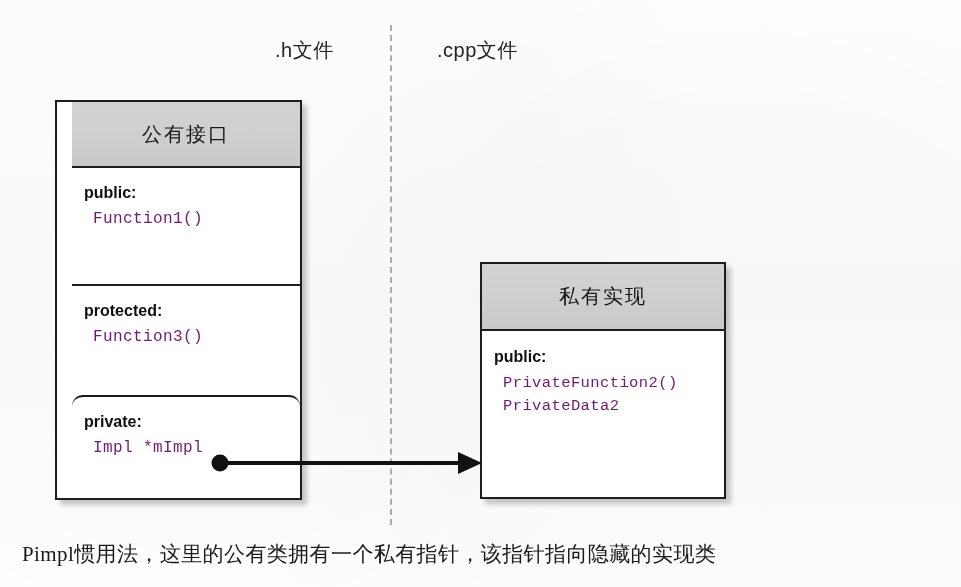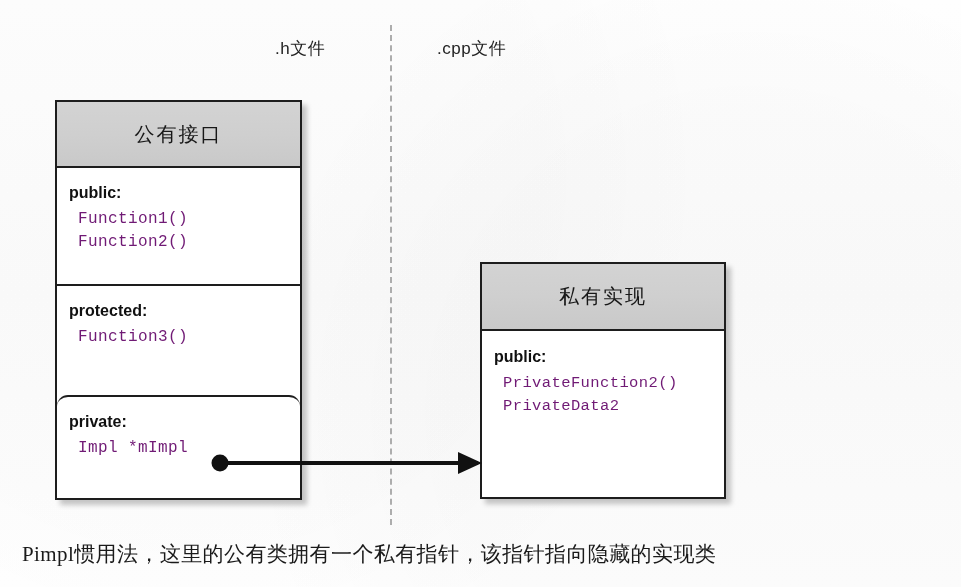--- a/index.html
+++ b/index.html
@@ -29,21 +29,21 @@
       radial-gradient(circle at 20% 30%, rgba(0,0,0,0.012) 0 40%, rgba(0,0,0,0) 60%),
       radial-gradient(circle at 78% 70%, rgba(0,0,0,0.014) 0 35%, rgba(0,0,0,0) 60%),
       linear-gradient(180deg, #ffffff 0%, #fcfcfc 50%, #ffffff 100%);
     pointer-events: none;
   }
 
   
   .col-label {
     position: absolute;
     font-family: "Liberation Sans", sans-serif;
-    font-size: 17px;
+    font-size: 20px;
     color: #232323;
     letter-spacing: 0.5px;
     white-space: nowrap;
   }
   #label-h   { left: 275px; top: 37px; }
   #label-cpp { left: 437px; top: 37px; }
 
   
   #divider {
     position: absolute;
@@ -55,21 +55,21 @@
   }
 
   
   .uml-box {
     position: absolute;
     background: #ffffff;
     border: 2px solid #1d1d1d;
     box-shadow: 5px 5px 5px rgba(0,0,0,0.22);
     box-sizing: border-box;
   }
-  #box-public  { left: 55px;  top: 100px; width: 247px; height: 400px; }
+  #box-public  { left: 55px;  top: 100px; width: 247px; height: 400px; padding-left: 15px; }
   #box-private { left: 480px; top: 262px; width: 246px; height: 237px; }
 
   .box-header {
     height: 66px;
     background: linear-gradient(180deg, #d3d3d3 0%, #cfcfcf 50%, #c9c9c9 100%);
     border-bottom: 2px solid #1d1d1d;
     display: flex;
     align-items: center;
     justify-content: center;
     box-sizing: border-box;
@@ -148,21 +148,20 @@
   <div id="divider"></div>
 
   <div class="uml-box" id="box-public">
     <div class="box-header">
       <span class="box-header-title">公有接口</span>
     </div>
 
     <div class="section" id="sec-public">
       <div class="access-label">public:</div>
       <div class="member">Function1()</div>
-      <div class="member">Function2()</div>
     </div>
 
     <div class="section" id="sec-protected">
       <div class="access-label">protected:</div>
       <div class="member">Function3()</div>
     </div>
 
     <div class="section" id="sec-private">
       <div class="access-label">private:</div>
       <div class="member">Impl *mImpl</div>

